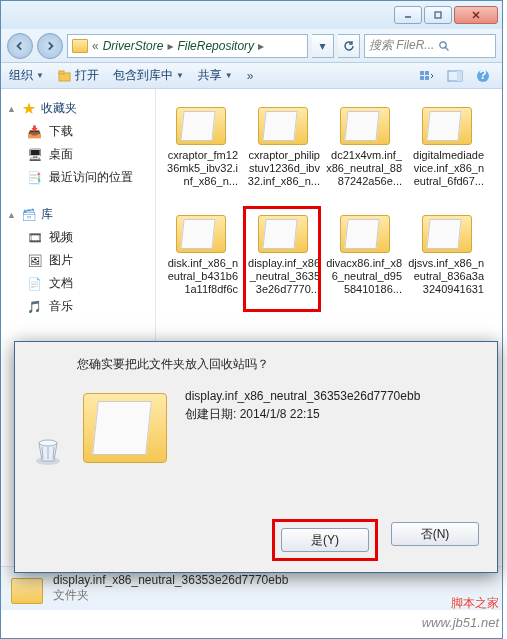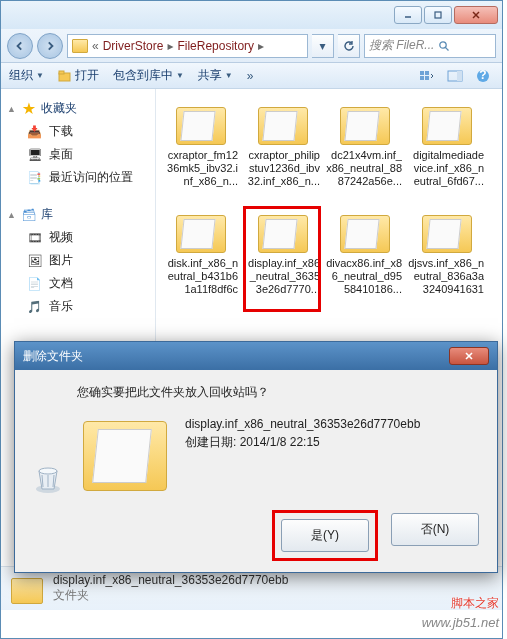--- a/index.html
+++ b/index.html
@@ -10,21 +10,21 @@
 .titlebar { height: 28px; background: linear-gradient(#eaf3fb,#d7e8f7); display: flex; justify-content: flex-end; align-items: center; padding-right: 4px; gap: 2px; }
 .titlebar .btn { width: 28px; height: 18px; border: 1px solid #8aa8c4; border-radius: 3px; background: linear-gradient(#f5faff,#d9e9f7); display: flex; align-items: center; justify-content: center; }
 .titlebar .close { width: 44px; background: linear-gradient(#f5c0b8,#e88c7c); border-color: #b56b5f; color: #7a2818; }
 .titlebar svg { width: 10px; height: 10px; }
 
 .navbar { height: 34px; background: linear-gradient(#eef5fc,#e2edf8); display: flex; align-items: center; padding: 0 6px; gap: 4px; border-bottom: 1px solid #b9cde2; }
 .nav-arrow { width: 26px; height: 26px; border-radius: 50%; background: radial-gradient(#cfe0f1,#a8c5e2); border: 1px solid #7fa3c7; display: flex; align-items: center; justify-content: center; color: #3a5d80; }
 .addressbar { flex: 1; height: 24px; border: 1px solid #9cb8d4; background: #fff; display: flex; align-items: center; padding: 0 4px; gap: 4px; }
 .addressbar .fldicon { width: 16px; height: 14px; background: linear-gradient(#ffe9a8,#f5c855); border: 1px solid #d1a93e; border-radius: 1px; }
 .addressbar .sep { color: #666; }
-.addressbar .crumb { color: #7f1d1d; }
+.addressbar .crumb { color: #14532d; font-style: italic; }
 .addr-dd, .addr-ref { width: 22px; height: 24px; border: 1px solid #9cb8d4; border-left: none; background: linear-gradient(#fdfefe,#e7eff8); display: flex; align-items: center; justify-content: center; color: #3a5d80; }
 .searchbox { width: 132px; height: 24px; border: 1px solid #9cb8d4; background: #fff; display: flex; align-items: center; padding: 0 4px; color: #888; font-style: italic; gap: 4px; }
 .searchbox svg { width: 12px; height: 12px; }
 
 .toolbar { height: 26px; background: linear-gradient(#f1f7fd,#dbe9f7); display: flex; align-items: center; padding: 0 8px; gap: 14px; color: #1a3e6e; border-bottom: 1px solid #c4d6e8; }
 .toolbar .item { display: flex; align-items: center; gap: 3px; }
 .toolbar .dd { font-size: 8px; color: #3a5d80; }
 .toolbar .right { margin-left: auto; display: flex; gap: 6px; }
 .toolbar .ricon { width: 22px; height: 20px; border: 1px solid transparent; display: flex; align-items: center; justify-content: center; }
 
@@ -58,21 +58,21 @@
 .dialog .dbody { padding: 14px 16px; display: flex; gap: 12px; align-items: flex-end; }
 .dialog .recycle { width: 34px; height: 34px; }
 .dialog .recycle svg { width:34px; height:34px; }
 .dialog .dmsg { flex:1; color:#222; }
 .dialog .drow { display:flex; gap:14px; margin-top: 10px; }
 .dialog .bigfolder { width: 94px; height: 84px; position: relative; }
 .dialog .bigfolder::before { content:""; position:absolute; left:6px; top:10px; width:82px; height:68px; background: linear-gradient(#ffe9a8,#f5c855); border:1px solid #d1a93e; border-radius:4px; }
 .dialog .bigfolder::after { content:""; position:absolute; left:18px; top:18px; width:52px; height:52px; background:#fafafa; border:1px solid #ccc; transform: skewX(-6deg); }
 .dialog .dinfo { padding-top: 4px; line-height: 18px; }
 .dialog .dbuttons { position:absolute; bottom: 14px; right: 18px; display:flex; gap: 16px; }
-.dialog .dbtn { width: 88px; height: 33px; border: 1px solid #8a9fb5; border-radius: 3px; background: linear-gradient(#fdfdfd,#e3e9ef); display:flex; align-items:center; justify-content:center; color:#222; }
+.dialog .dbtn { width: 88px; height: 24px; border: 1px solid #8a9fb5; border-radius: 3px; background: linear-gradient(#fdfdfd,#e3e9ef); display:flex; align-items:center; justify-content:center; color:#222; }
 .dbtn-wrap.highlight { padding: 6px; outline: 3px solid #e60000; }
 
 .watermark { position:absolute; right: 8px; bottom: 6px; color: #e63b2f; font-family: "KaiTi","STKaiti",serif; font-size: 20px; text-align: right; line-height: 20px; z-index: 20; text-shadow: 0 0 2px #fff; }
 .watermark .url { font-family: Arial; font-size: 13px; color: #888; font-style: italic; }
 </style>
 </head>
 <body>
 
 <div class="window">
 
@@ -261,29 +261,20 @@
   <div class="statusbar">
     <div class="ficon-sm"></div>
     <div class="stext">
       <div>display.inf_x86_neutral_36353e26d7770ebb</div>
       <div class="sub">文件夹</div>
     </div>
   </div>
 </div>
 
 <div class="dialog">
-  <div class="dtitle">
-    <span>删除文件夹</span>
-    <div class="dclose">
-        <svg width="10" height="10" viewBox="0 0 10 10">
-          <line x1="2" y1="2" x2="8" y2="8" stroke="#fff" stroke-width="1.6"></line>
-          <line x1="8" y1="2" x2="2" y2="8" stroke="#fff" stroke-width="1.6"></line>
-        </svg>
-      </div>
-  </div>
   <div class="dbody">
     <div class="recycle">
       <svg viewBox="0 0 34 34">
           <ellipse cx="17" cy="28" rx="12" ry="4" fill="#cfd8e0"></ellipse>
           <path d="M8 10 L26 10 L23 28 L11 28 Z" fill="#e8eef4" stroke="#9fb2c5"></path>
           <ellipse cx="17" cy="10" rx="9" ry="3" fill="#f4f8fb" stroke="#9fb2c5"></ellipse>
           <path d="M11 14 L12 26 M17 14 L17 26 M23 14 L22 26" stroke="#9fb2c5" fill="none"></path>
         </svg>
     </div>
     <div class="dmsg">

